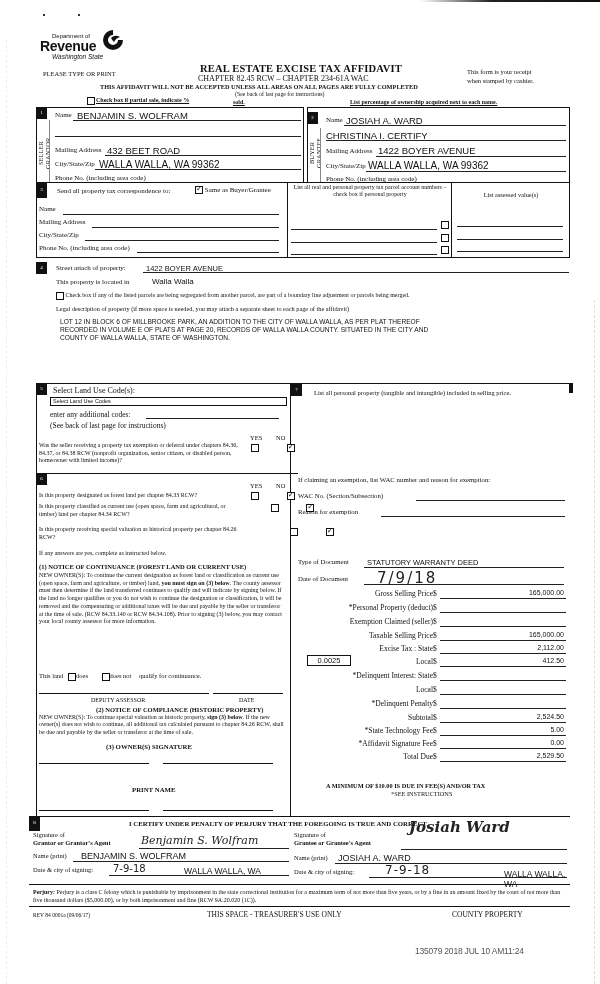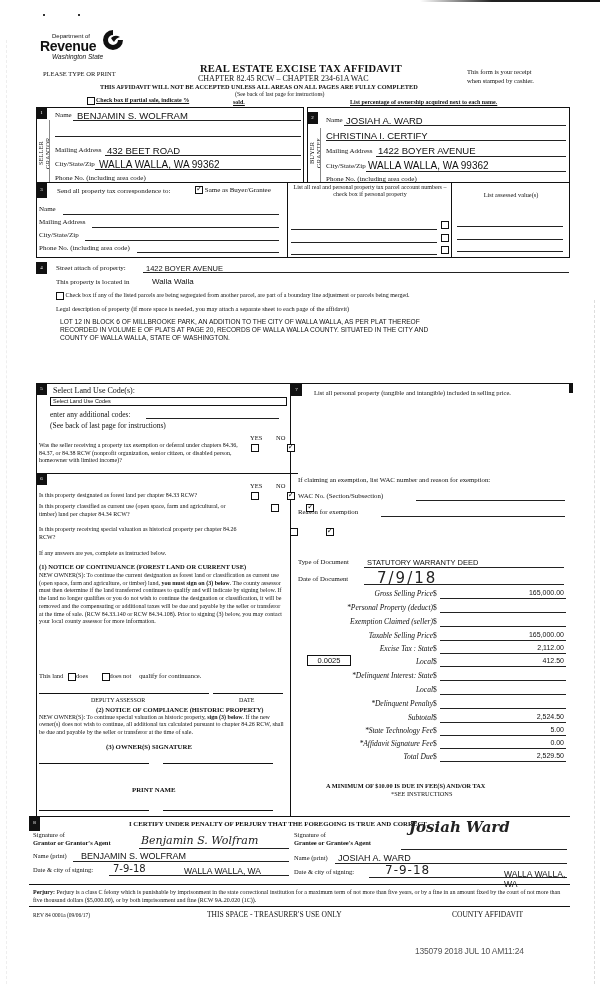--- a/index.html
+++ b/index.html
@@ -11,21 +11,21 @@
   .bold { font-weight: bold; }
   .blk { background: #111; color: #fff; font-size: 5px; text-align: center; line-height: 12px; width: 11px; height: 12px; }
   .line { border-bottom: 1px solid #222; }
   .cb { width: 8px; height: 8px; border: 1px solid #111; background: #fff; display: inline-block; position: relative; vertical-align: middle; }
   .cb.checked::after { content: "\2713"; position: absolute; left: 0px; top: -3px; font-size: 8px; font-family: "DejaVu Sans", sans-serif; }
   .fill { font-family: "Liberation Sans", sans-serif; font-size: 9.5px; color: #111; }
   .script { font-family: "DejaVu Serif", serif; font-style: italic; font-size: 11px; color: #222; }
   .vtext { writing-mode: vertical-rl; transform: rotate(180deg); font-size: 7px; text-align: center; }
   .label { font-size: 7px; }
   .fee-row { position: absolute; left: 0; width: 300px; height: 11px; font-size: 7.5px; }
-  .fee-row .fl { position: absolute; right: 158px; top: 0; text-align: right; white-space: nowrap; font-style: italic; }
+  .fee-row .fl { position: absolute; right: 158px; top: 0; text-align: right; white-space: nowrap; }
   .fee-row .fs { position: absolute; left: 142px; top: 0; }
   .fee-row .fline { position: absolute; left: 149px; top: 9px; width: 126px; border-bottom: 1px solid #222; }
   .fee-row .fv { position: absolute; left: 149px; width: 124px; top: 0; text-align: right; font-family: "Liberation Sans", sans-serif; font-size: 7px; }
 </style>
 </head>
 <body>
 
 <div class="abs" style="left:0;top:0;width:600px;height:2px;">
   <div class="abs" style="left:420px;top:0;width:180px;height:2px;background:linear-gradient(90deg,#fff,#222 40%,#111);"></div>
 </div>
@@ -347,17 +347,17 @@
   <div class="abs line" style="left:340px;top:61px;width:198px;"></div>
   <div class="abs script" style="left:356px;top:47px;font-size:12px;font-style:normal;font-family:'DejaVu Sans',sans-serif;letter-spacing:1px;">7-9-18</div>
   <div class="abs fill" style="left:475px;top:53px;font-size:8.5px;">WALLA WALLA, WA</div>
 </div>
 
 <div class="abs" style="left:29px;top:884px;width:541px;height:1px;background:#111;"></div>
 <div class="abs serif" style="left:33px;top:888px;width:535px;font-size:6px;line-height:8px;"><b>Perjury:</b><span> Perjury is a class C felony which is punishable by imprisonment in the state correctional institution for a maximum term of not more than five years, or by a fine in an amount fixed by the court of not more than five thousand dollars ($5,000.00), or by both imprisonment and fine (RCW 9A.20.020 (1C)).</span></div>
 <div class="abs" style="left:29px;top:906px;width:541px;height:1px;background:#111;"></div>
 <div class="abs serif" style="left:33px;top:912px;font-size:5.5px;">REV 84 0001a (09/06/17)</div>
 <div class="abs serif" style="left:207px;top:910px;font-size:7.5px;">THIS SPACE - TREASURER'S USE ONLY</div>
-<div class="abs serif" style="left:452px;top:910px;font-size:7.5px;">COUNTY AFFIDAVIT</div>
+<div class="abs serif" style="left:452px;top:910px;font-size:7.5px;">COUNTY PROPERTY</div>
 <div class="abs sans" style="left:415px;top:946px;font-size:8.5px;color:#555;letter-spacing:-0.2px;">135079 2018 JUL 10 AM11:24</div>
 
 <div class="abs" style="left:594px;top:300px;width:1px;height:684px;border-left:1px dashed #ddd;"></div>
 <div class="abs" style="left:6px;top:40px;width:1px;height:944px;border-left:1px dashed #eee;"></div>
 
 </body></html>

